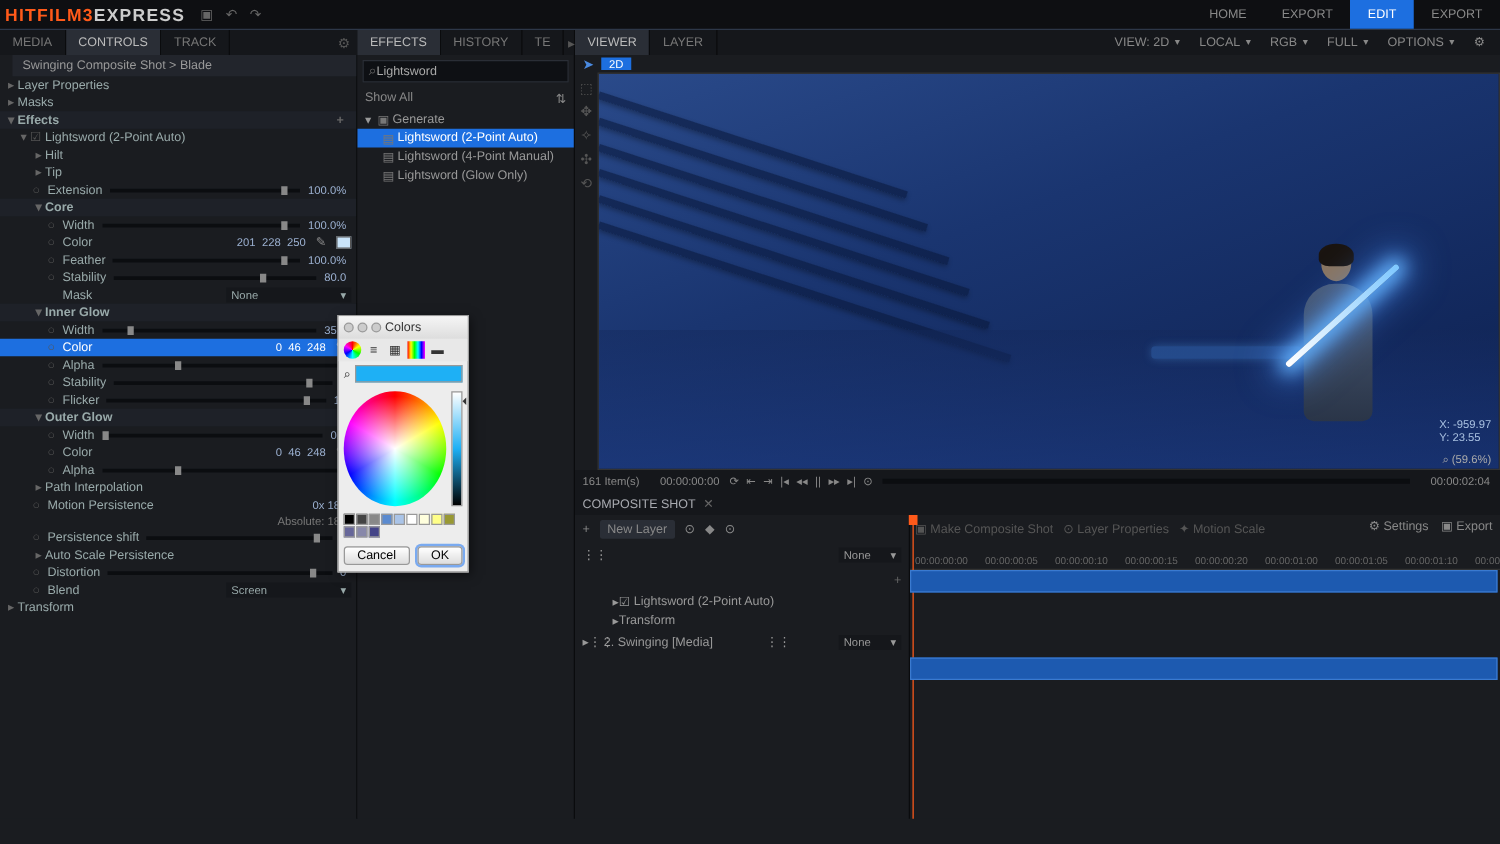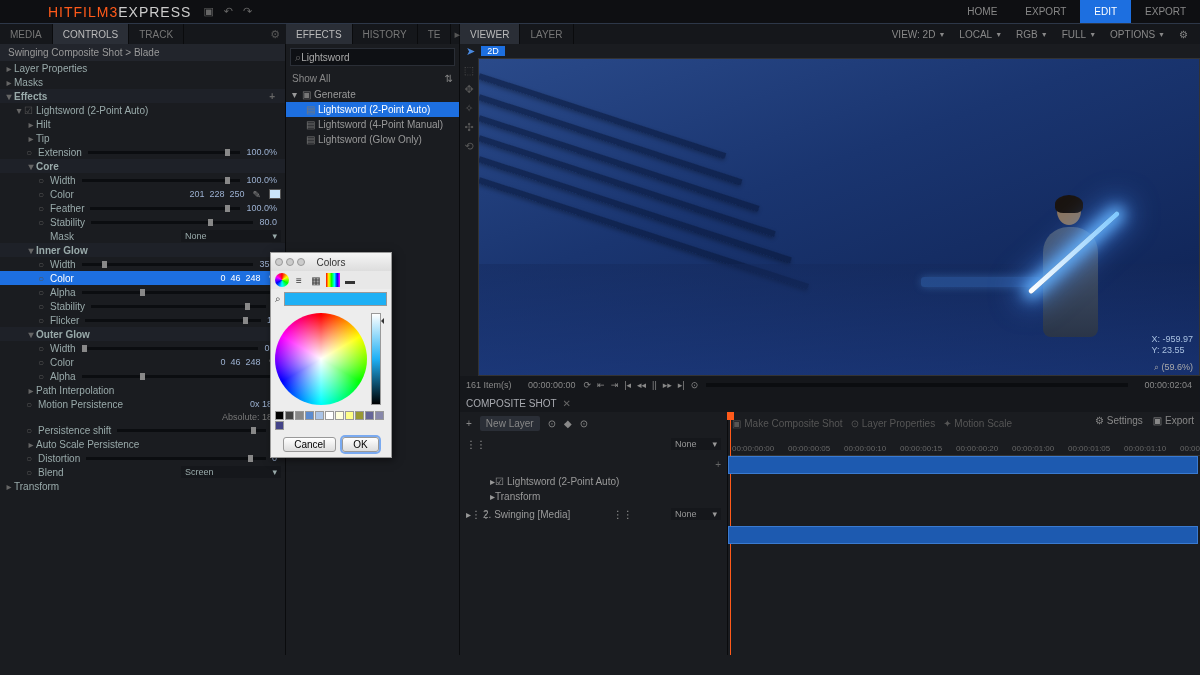--- a/index.html
+++ b/index.html
@@ -1,33 +1,33 @@
 <!DOCTYPE html>
 <html><head>
 <meta charset="utf-8">
 <style>
 * { margin:0; padding:0; box-sizing:border-box; font-family:Arial,Helvetica,sans-serif; }
 body { background:#1a1c20; color:#a8aab0; font-size:11px; width:1200px; height:675px; overflow:hidden; position:relative; }
 .topbar { height:24px; background:#0e0f12; display:flex; align-items:center; border-bottom:1px solid #2d3748; }
-.logo { padding:0 4px; font-size:14px; font-weight:normal; letter-spacing:1px;margin-left:44px; }
+.logo { padding:0 4px; font-size:14px; font-weight:bold; letter-spacing:1px; }
 .logo-a { color:#ff5a1a; } .logo-b { color:#cccccc; }
 .topicons { display:flex; gap:10px; margin-left:8px; }
 .topicons span { color:#666; cursor:pointer; }
 .topnav { margin-left:auto; display:flex; height:100%; }
 .topnav-item { padding:0 14px; display:flex; align-items:center; font-size:10px; color:#888; cursor:pointer; }
 .topnav-item.active { background:#1d6fe0; color:#fff; }
 .panel-tabs { display:flex; align-items:center; height:20px; background:#15171b; }
 .panel-tab { padding:0 10px; height:100%; display:flex; align-items:center; font-size:10px; color:#777; border-right:1px solid #0a0b0d; cursor:pointer; }
 .panel-tab.active { background:#2a2e36; color:#bbb; }
 .panel-gear { margin-left:auto; padding:0 6px; color:#555; display:flex; align-items:center; }
 
 .main { display:flex; height:631px; }
 .left { width:286px; background:#1a1c20; display:flex; flex-direction:column; border-right:1px solid #0a0b0d; }
 .left-tabs { flex:0 0 auto; }
-.breadcrumb { padding:3px 8px; font-size:10px; color:#999; background:#22252c; }
+.breadcrumb { padding:3px 8px; font-size:10px; color:#999; background:#22252c;margin-left:10px; }
 .tree { flex:1; overflow:auto; }
 .tree-row { display:flex; align-items:center; height:14px; padding:0 4px; font-size:10px; color:#9aa; }
 .tree-row.section { background:#1e2128; font-weight:bold; }
 .tree-row.sel { background:#1d6fe0; color:#fff; }
 .tree-row .tw { width:10px; text-align:center; color:#666; cursor:pointer; }
 .tree-row .kf { width:12px; color:#555; }
 .tree-row .lbl { flex:0 0 auto; }
 .tree-row .val { margin-left:auto; font-size:9px; color:#9bb0d0; padding-right:4px;text-align:right; }
 .tree-row .slider { flex:1; height:3px; background:#0b0d10; margin:0 6px; position:relative; }
 .tree-row .slider .knob { position:absolute; width:5px; height:7px; background:#888; top:-2px; }
@@ -87,21 +87,21 @@
 .tl-track .dd2 { margin-left:auto; background:#15171b; padding:1px 4px; min-width:50px; display:flex; justify-content:space-between; font-size:9px; }
 .tl-sub { padding-left:30px; height:15px; display:flex; align-items:center; font-size:10px; color:#999; }
 .tl-right { flex:1; position:relative; }
 .tl-opts { position:absolute; right:6px; top:3px; display:flex; gap:10px; font-size:10px; color:#888; }
 .ruler { height:22px; display:flex; align-items:flex-end; position:relative; border-bottom:1px solid #333; padding-bottom:1px; }
 .ruler .tick { position:absolute; font-size:8px; color:#666; bottom:2px; }
 .playhead { position:absolute; left:2px; top:0; bottom:0; width:1px; background:#ff5a1a; }
 .playhead::before { content:''; position:absolute; top:0; left:-3px; width:7px; height:8px; background:#ff5a1a; }
 .clip { position:absolute; height:18px; background:#1d5ab0; border:1px solid #3a7ad0; }
 
-.colorpicker { position:absolute; left:270px; top:252px; width:122px; background:#ededed; border:1px solid #999; box-shadow:2px 2px 8px rgba(0,0,0,.5); font-size:10px; color:#333; z-index:100; }
+.colorpicker { position:absolute; left:270px; top:252px; width:105px; background:#ededed; border:1px solid #999; box-shadow:2px 2px 8px rgba(0,0,0,.5); font-size:10px; color:#333; z-index:100; }
 .cp-title { height:18px; background:linear-gradient(#f5f5f5,#ddd); display:flex; align-items:center; justify-content:center; position:relative; font-size:10px; }
 .cp-dots { position:absolute; left:4px; display:flex; gap:3px; }
 .cp-dots span { width:8px; height:8px; border-radius:50%; background:#ccc; border:1px solid #999; }
 .cp-tools { height:18px; display:flex; align-items:center; gap:3px; padding:0 4px; background:#e8e8e8; }
 .cp-tools span { width:14px; height:14px; display:inline-flex; align-items:center; justify-content:center; font-size:10px; }
 .cp-search { display:flex; align-items:center; padding:3px 4px; gap:3px; }
 .cp-sw { flex:1; height:14px; background:#1eb0f5; border:1px solid #999; }
 .cp-wheel { padding:4px; display:flex; gap:4px; }
 .wheel { width:92px; height:92px; border-radius:50%; background:conic-gradient(red,yellow,lime,cyan,blue,magenta,red); position:relative; }
 .wheel::after { content:''; position:absolute; inset:0; border-radius:50%; background:radial-gradient(circle,white 0%,transparent 68%); }

